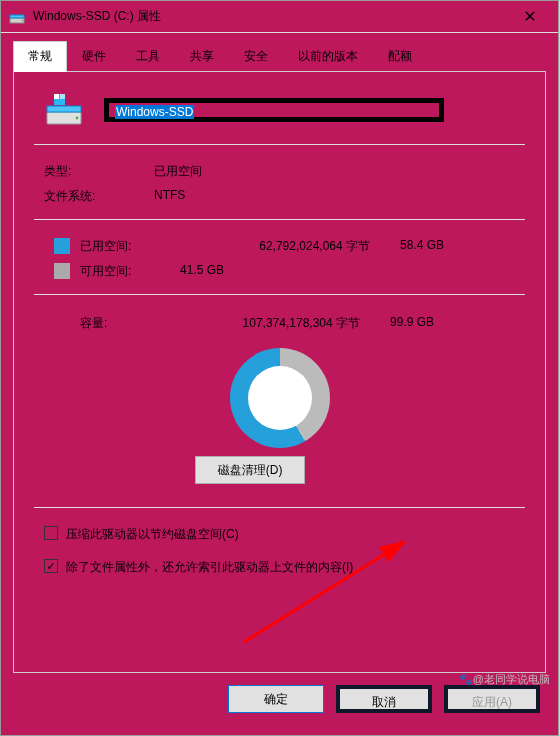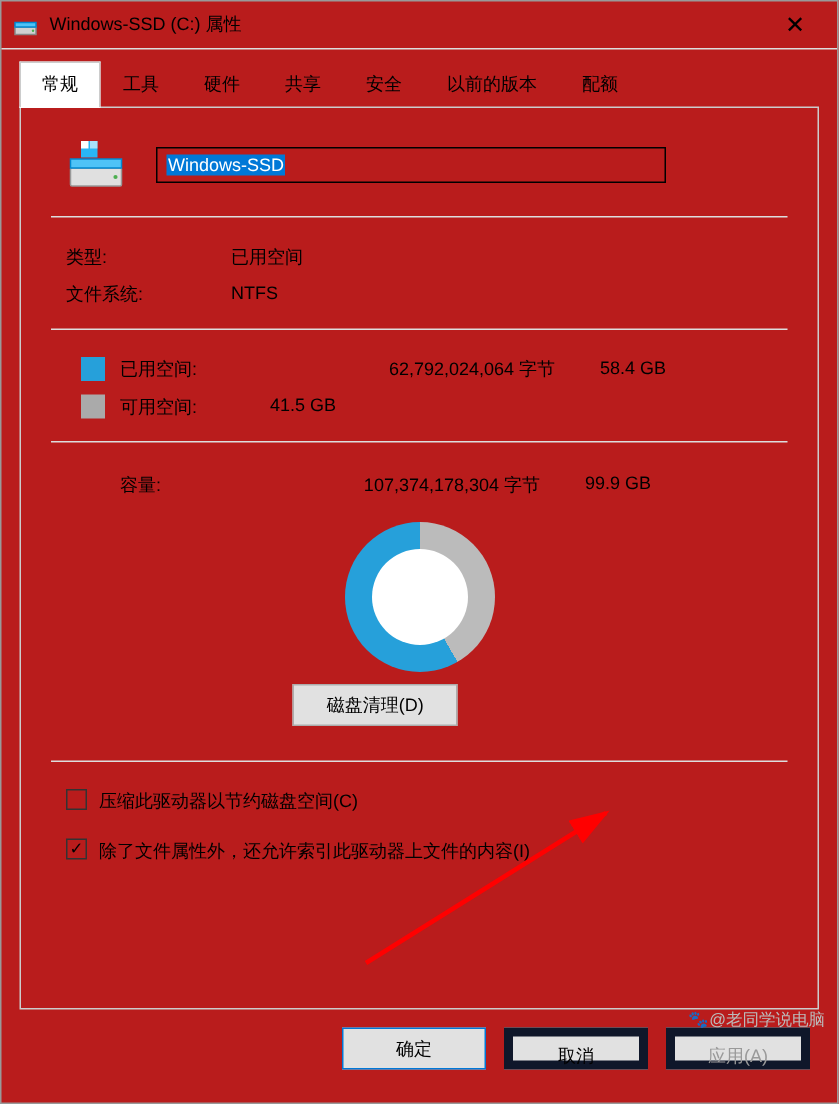--- a/index.html
+++ b/index.html
@@ -1,17 +1,17 @@
 <!DOCTYPE html>
 <html><head>
 <meta charset="utf-8">
 <style>
   * { box-sizing: border-box; font-family: "Microsoft YaHei", "Segoe UI", sans-serif; font-size: 12px; }
   body { margin: 0; background: #fff; }
-  .window { width: 559px; height: 736px; border: 1px solid #999; position: relative; background: #b91c1c; }
+  .window { width: 559px; height: 736px; border: 1px solid #999; position: relative; background: #be185d; }
   .titlebar { height: 32px; display: flex; align-items: center; padding: 0 8px; border-bottom: 1px solid #ddd; }
   .titlebar .icon { width: 16px; height: 16px; margin-right: 8px; }
   .titlebar .title { flex: 1; font-size: 12px; }
   .titlebar .close { width: 40px; text-align: center; font-size: 16px; font-family: sans-serif; }
   .tabs-wrap { padding: 8px 12px 0 12px; }
   .tabs { display: flex; position: relative; z-index: 2; }
   .tab { padding: 6px 14px; border: 1px solid transparent; cursor: default; position: relative; }
   .tab.active { border: 1px solid #ccc; border-bottom: 1px solid #fff; background: #fff; }
   .tab-content { border: 1px solid #ccc; margin-top: -1px; padding: 18px 20px; height: 602px; position: relative; z-index: 1; }
   .drive-row { display: flex; align-items: center; gap: 20px; padding-left: 10px; margin-bottom: 14px; }
@@ -29,21 +29,21 @@
   .cap-row { display: flex; padding: 6px 0 6px 46px; }
   .pie-wrap { display:flex; flex-direction: column; align-items: center; margin-top: 10px; }
   .pie { width: 100px; height: 100px; border-radius: 50%; background: conic-gradient(#bbb 0deg 150deg, #26a0da 150deg 360deg); position: relative; }
   .pie::after { content: ""; position: absolute; inset: 18px; background: #fff; border-radius: 50%; }
   .drive-label-row { display: flex; align-items: center; justify-content: center; margin-top: 14px; position: relative; }
   .disk-cleanup { position: absolute; right: 0; top: -6px; height: 28px; width: 110px; background: #e1e1e1; border: 1px solid #adadad; text-align: center; line-height: 26px; margin-left: 25px; }
   .check-row { display: flex; align-items: flex-start; padding: 4px 0 4px 10px; }
   .check { width: 14px; height: 14px; border: 1px solid #333; margin-right: 8px; display: flex; align-items: center; justify-content: center; font-size: 10px; line-height: 1; }
   .check.checked::after { content: "✓"; font-size: 11px; }
   .buttons { display:flex; justify-content: flex-end; gap: 12px; padding: 12px 18px; }
-  .btn { width: 96px; height: 28px; background: #e1e1e1; border: 6px solid #0f172a; text-align: center; line-height: 26px; }
+  .btn { width: 96px; height: 28px; background: #e1e1e1; border: 4px solid #0f172a; text-align: center; line-height: 26px; }
   .btn.default { border: 1px solid #0078d7; margin-left: 35px; }
   .btn.disabled { color: #999; }
   .arrow { position: absolute; left: 220px; top: 460px; pointer-events: none; }
   .watermark { position: absolute; right: 8px; bottom: 48px; color: #bbb; font-size: 11px; }
   .selected-text { background: #0078d7; color: #fff; padding: 0 1px; }
 </style>
 </head>
 <body>
 
 <div class="window">
@@ -53,39 +53,39 @@
       <rect x="1" y="6" width="14" height="3" fill="#4fc3f7" stroke="#0288d1"></rect>
       <circle cx="13" cy="11.5" r="0.8" fill="#4caf50"></circle>
     </svg>
     <span class="title">Windows-SSD (C:) 属性</span>
     <span class="close">✕</span>
   </div>
 
   <div class="tabs-wrap">
     <div class="tabs">
       <div class="tab active">常规</div>
+      <div class="tab">硬件</div>
       <div class="tab">工具</div>
-      <div class="tab">硬件</div>
       <div class="tab">共享</div>
       <div class="tab">安全</div>
       <div class="tab">以前的版本</div>
       <div class="tab">配额</div>
     </div>
 
     <div class="tab-content">
       <div class="drive-row">
         <svg class="drive-icon" viewBox="0 0 40 40">
           <rect x="3" y="22" width="34" height="12" rx="1" fill="#e0e0e0" stroke="#999"></rect>
           <rect x="3" y="16" width="34" height="6" fill="#4fc3f7" stroke="#0288d1"></rect>
           <rect x="10" y="4" width="11" height="11" fill="#29b6f6"></rect>
           <rect x="10" y="4" width="5" height="5" fill="#fff"></rect>
           <rect x="16" y="4" width="5" height="5" fill="#fff" opacity="0.6"></rect>
           <circle cx="33" cy="28" r="1.4" fill="#4caf50"></circle>
         </svg>
-        <div style="width:340px;height:24px;border:1px solid #000000;padding:2px 6px;display:flex;align-items:center;">
+        <div style="width:340px;height:24px;border:5px solid #000000;padding:2px 6px;display:flex;align-items:flex-start;">
           <span class="selected-text">Windows-SSD</span>
         </div>
       </div>
 
       <div class="hr"></div>
 
       <div class="info-row">
         <span class="info-label">类型:</span>
         <span>已用空间</span>
       </div>

